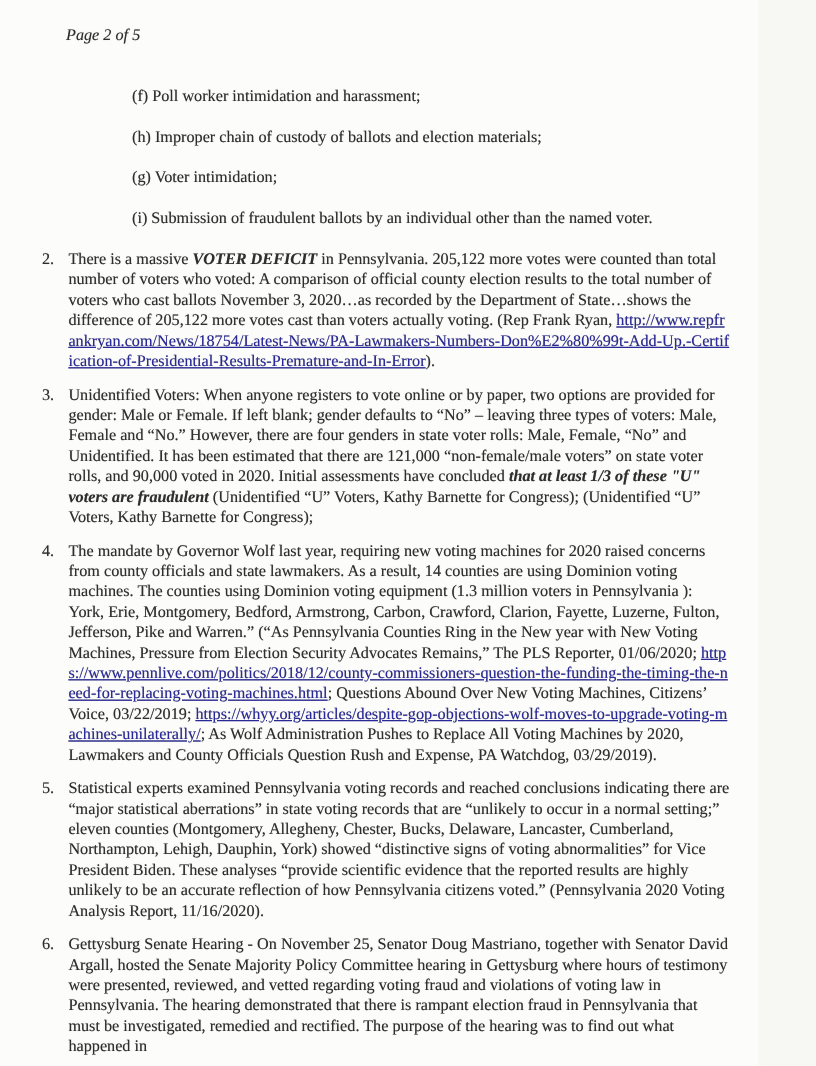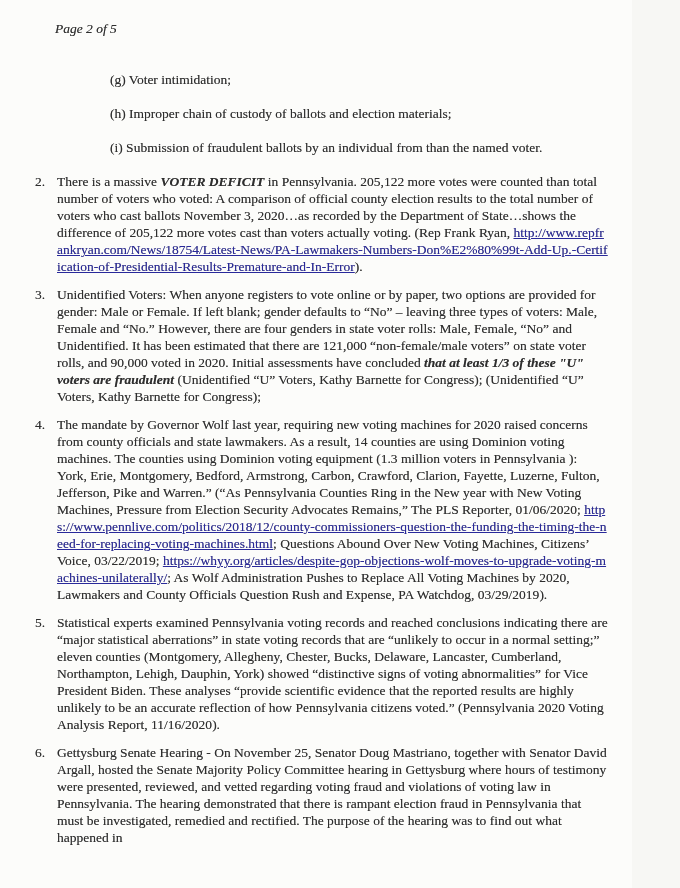--- a/index.html
+++ b/index.html
@@ -60,23 +60,24 @@
 </style>
 </head>
 <body>
 
 <div class="page">
   <div class="header">
     <div>Page 2 of 5</div>
   </div>
 
   <div class="lettered-list">
+      <div class="sub-item">(f) Poll worker intimidation and harassment;</div>
+      <div class="sub-item">(h) Improper chain of custody of ballots and election materials;</div>
       <div class="sub-item">(g) Voter intimidation;</div>
-      <div class="sub-item">(h) Improper chain of custody of ballots and election materials;</div>
-      <div class="sub-item">(i) Submission of fraudulent ballots by an individual from than the named voter.</div>
+      <div class="sub-item">(i) Submission of fraudulent ballots by an individual other than the named voter.</div>
     </div>
 
   <div class="numbered-list">
       <div class="num-item">
         <span class="num">2.</span>
         <span class="body"><span class="normal">There is a massive </span><span class="bold-italic">VOTER DEFICIT</span><span class="normal"> in Pennsylvania. 205,122 more votes were counted than total number of voters who voted: A comparison of official county election results to the total number of voters who cast ballots November 3, 2020…as recorded by the Department of State…shows the difference of 205,122 more votes cast than voters actually voting. (Rep Frank Ryan, </span><a href="#" class="doc-link">http://www.repfrankryan.com/News/18754/Latest-News/PA-Lawmakers-Numbers-Don%E2%80%99t-Add-Up.-Certification-of-Presidential-Results-Premature-and-In-Error</a><span class="normal">).</span></span>
       </div>
       <div class="num-item">
         <span class="num">3.</span>
         <span class="body"><span class="italic">Unidentified</span><span class="normal"> Voters:  When anyone registers to vote online or by paper, two options are provided for gender: Male or Female. If left blank; gender defaults to “No” – leaving three types of voters: Male, Female and “No.” However, there are four genders in state voter rolls: Male, Female, “No” and </span><span class="italic">Unidentified</span><span class="normal">. It has been estimated that there are 121,000 “non-female/male voters” on state voter rolls, and 90,000 voted in 2020.  Initial assessments have concluded </span><span class="bold-italic">that at least 1/3 of these "U" voters are fraudulent</span><span class="normal"> (</span><span class="italic">Unidentified “U” Voters, Kathy Barnette for Congress</span><span class="normal">); (</span><span class="italic">Unidentified “U” Voters, Kathy Barnette for Congress</span><span class="normal">);</span></span>

